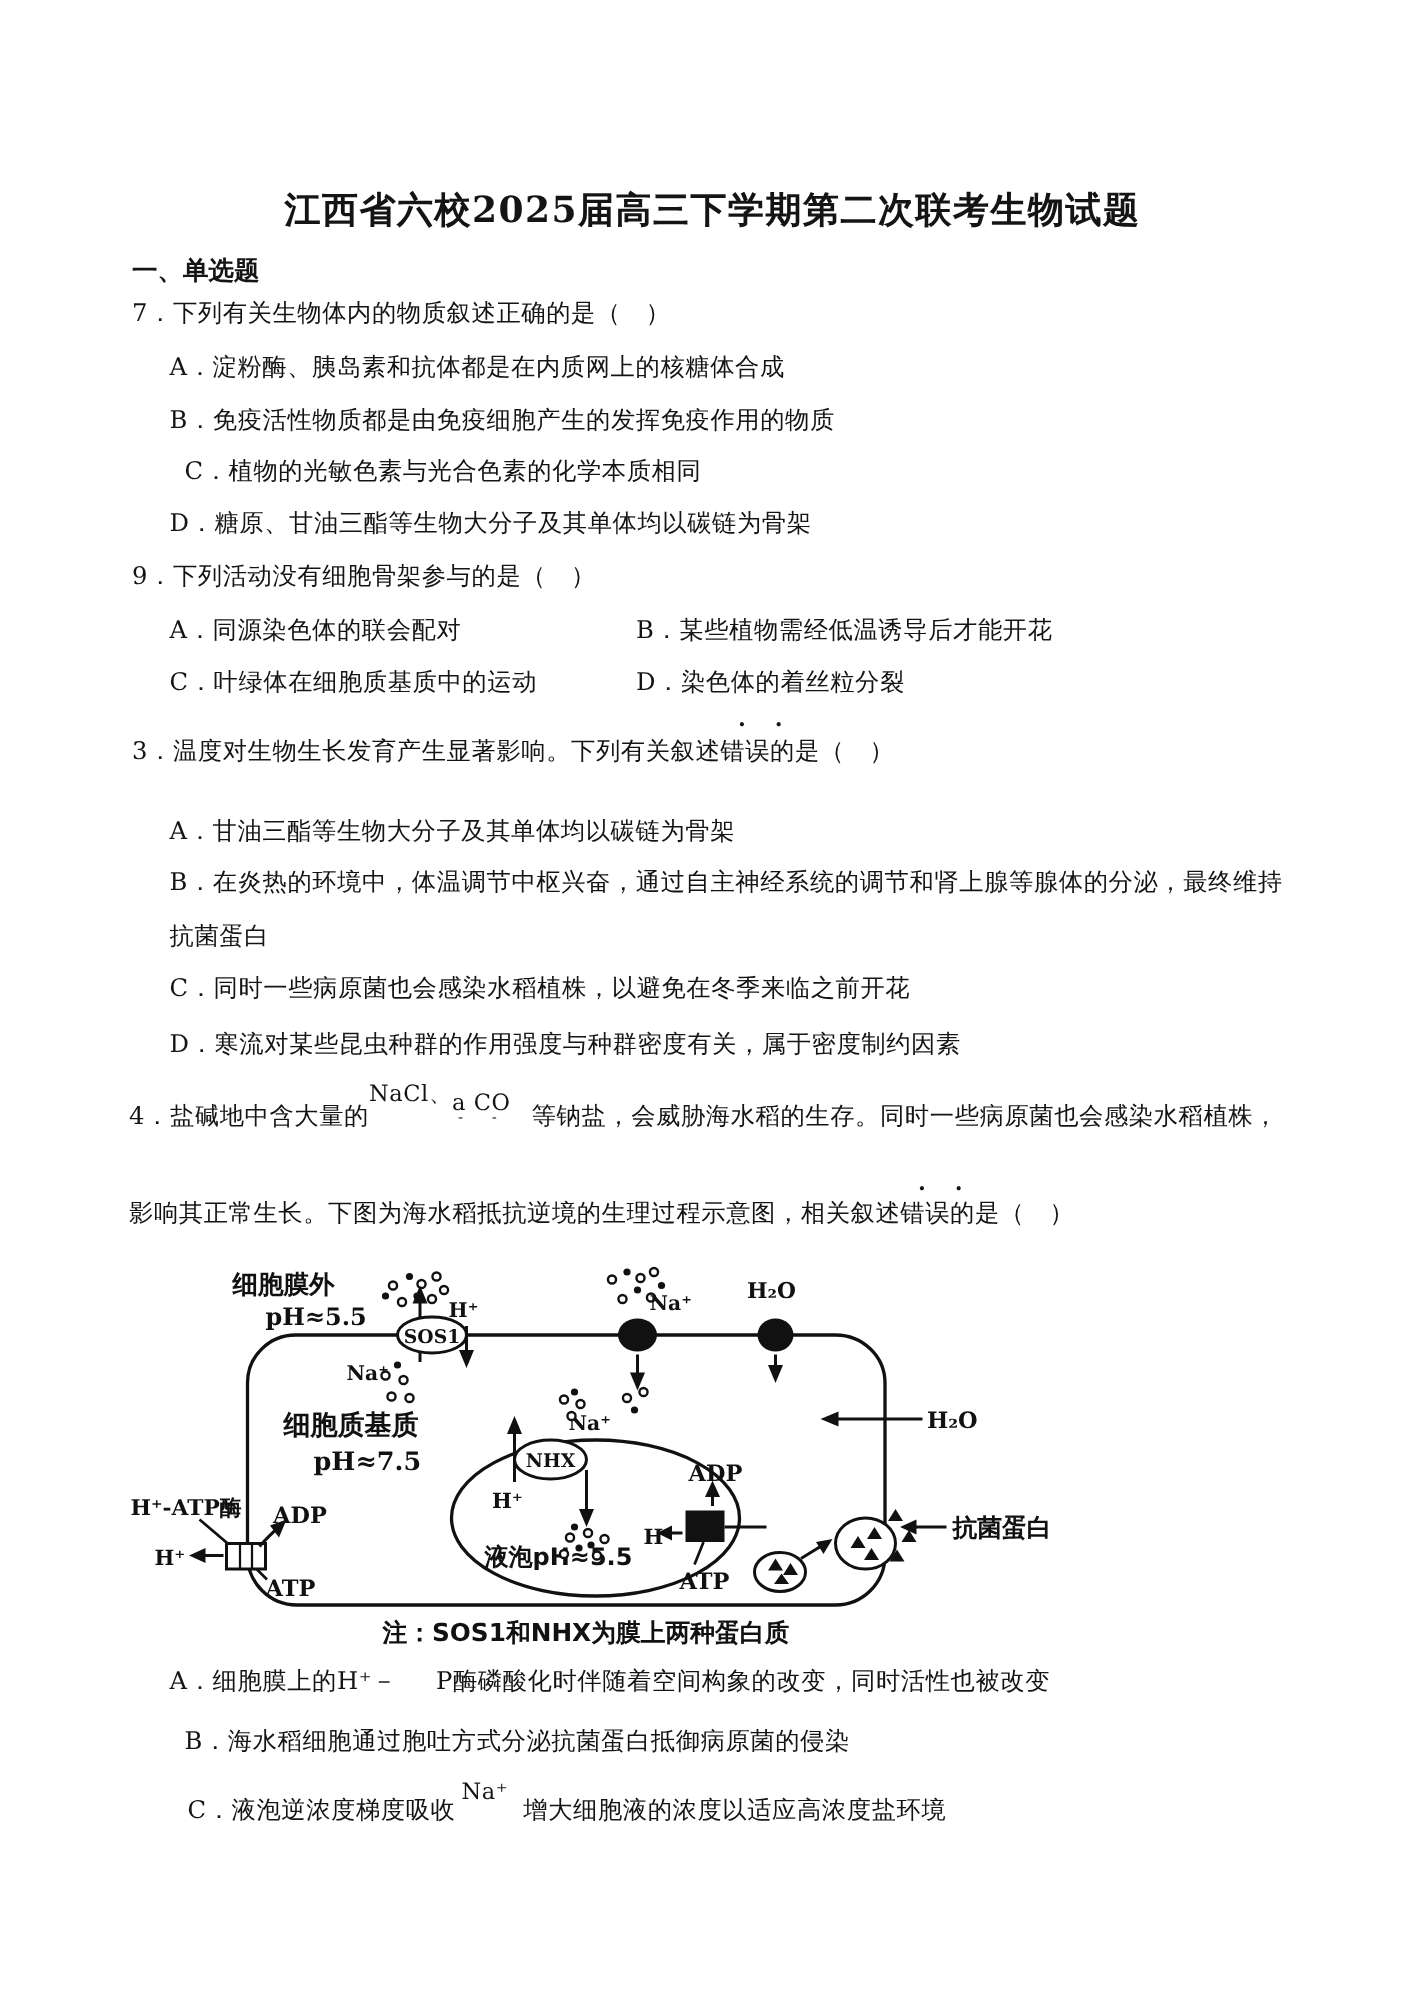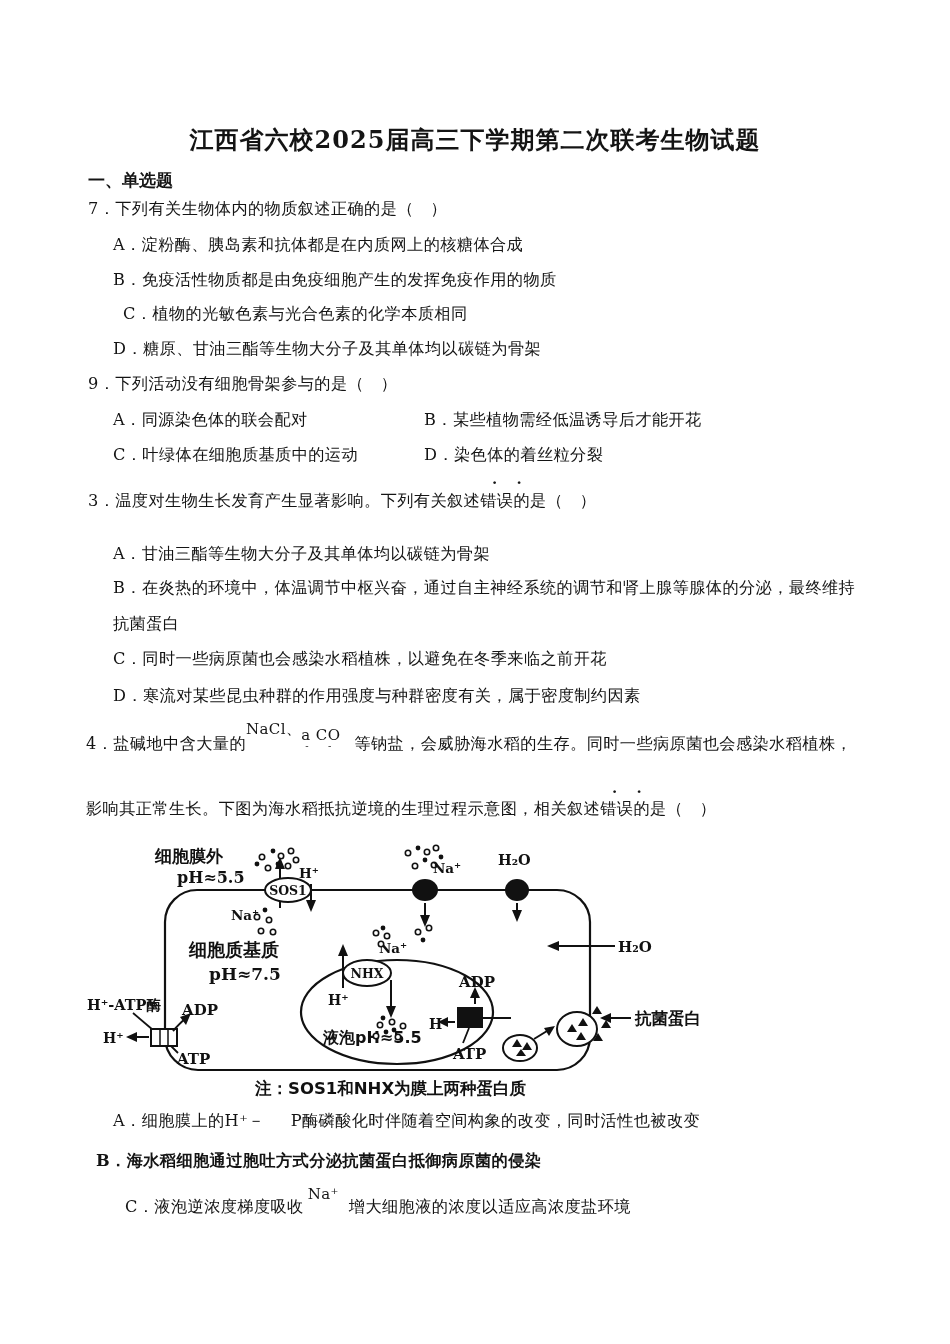--- a/index.html
+++ b/index.html
@@ -192,18 +192,18 @@
     <line x1="546" y1="178" x2="524" y2="178" stroke="#111" stroke-width="2"></line>
     <polygon points="515,178 526,173 526,183" fill="#111"></polygon>
     <text class="dg-cjk" font-size="16.5" x="550" y="184">抗菌蛋白</text>
 
     <text class="dg-cjk" font-size="16.5" x="170" y="254">注：SOS1和NHX为膜上两种蛋白质</text>
   </svg>
 
   <div class="line" style="left:113px;top:1110px;">
     <span>A．细胞膜上的H⁺－</span><span class="gap26"></span><span>P酶磷酸化时伴随着空间构象的改变，同时活性也被改变</span>
   </div>
-  <div class="line" style="left:96px;top:1150px;font-weight:bold;">B．海水稻细胞通过胞吐方式分泌抗菌蛋白抵御病原菌的侵染</div>
+  <div class="line" style="left:123px;top:1150px;">B．海水稻细胞通过胞吐方式分泌抗菌蛋白抵御病原菌的侵染</div>
   <div class="line" style="left:113px;top:1196px;margin-left:12px;">
     <span>C．液泡逆浓度梯度吸收</span><span class="na-sup">Na⁺</span><span>增大细胞液的浓度以适应高浓度盐环境</span>
   </div>
 
 </div>
 
 </body></html>

